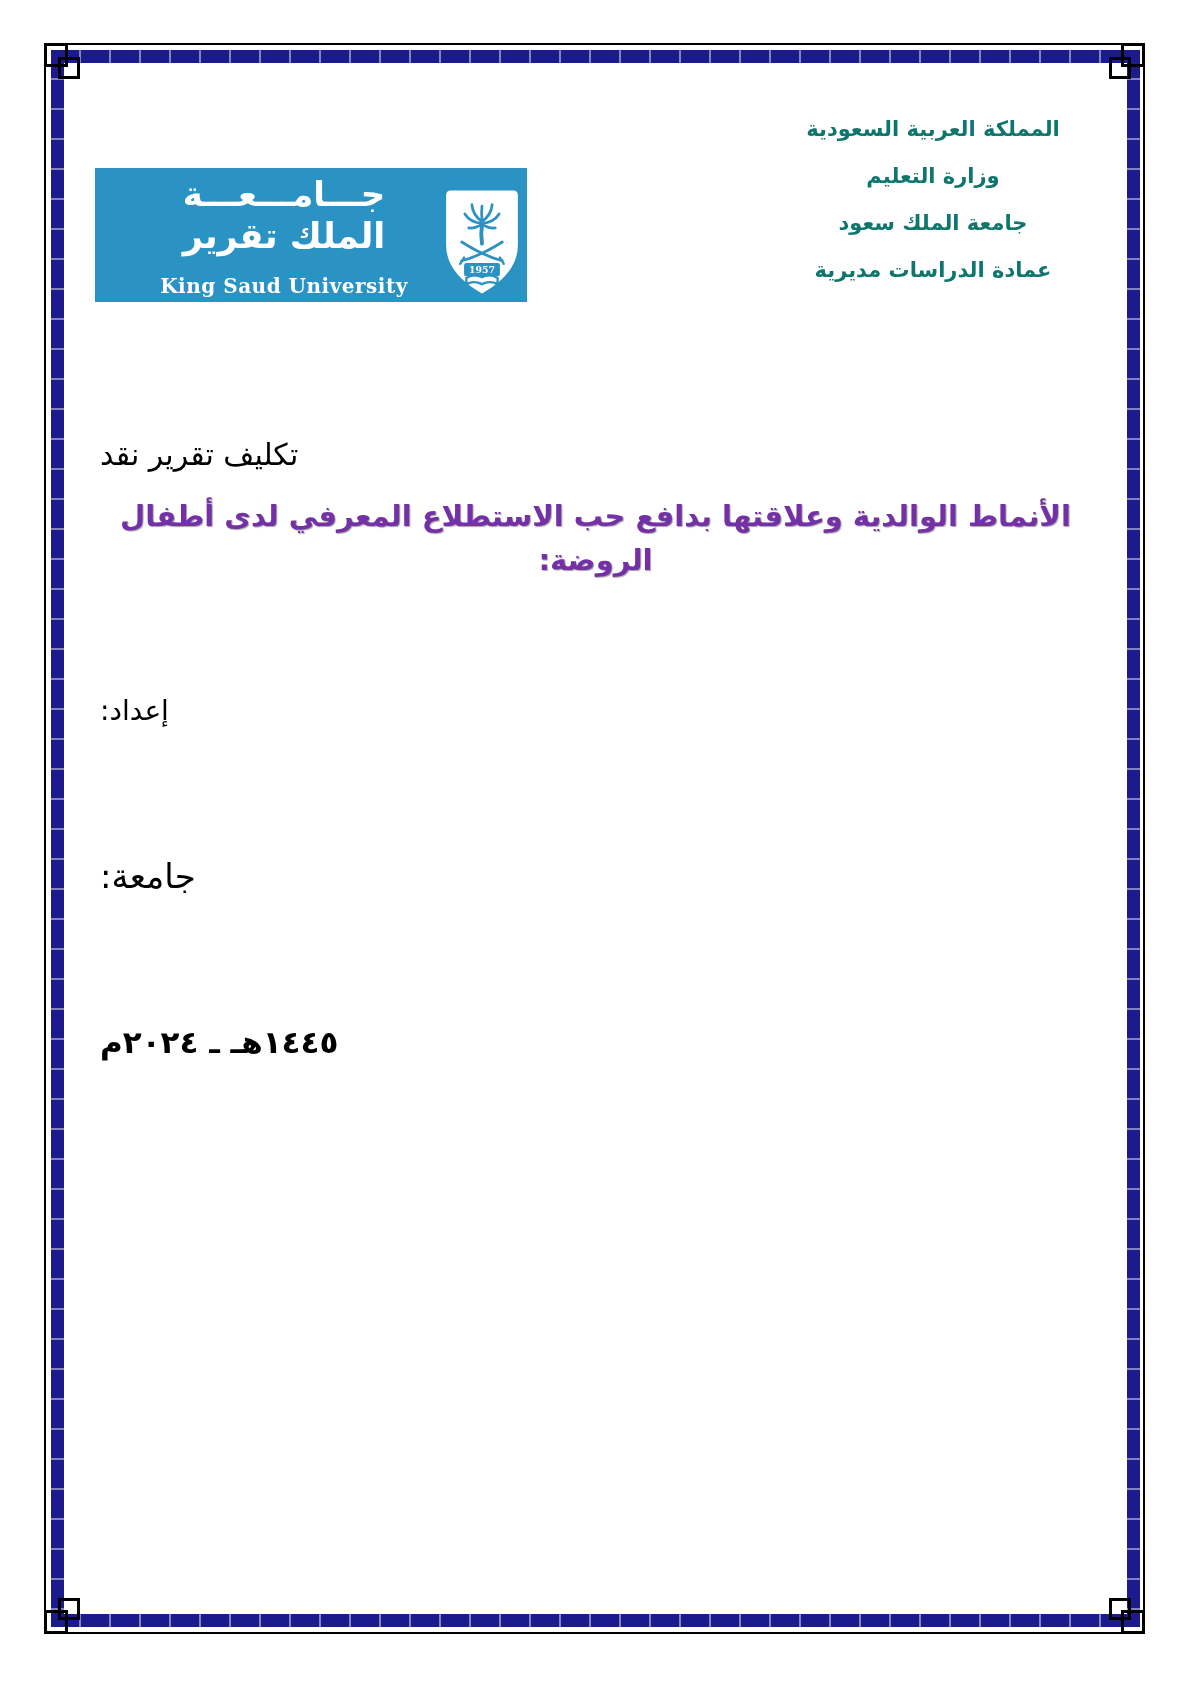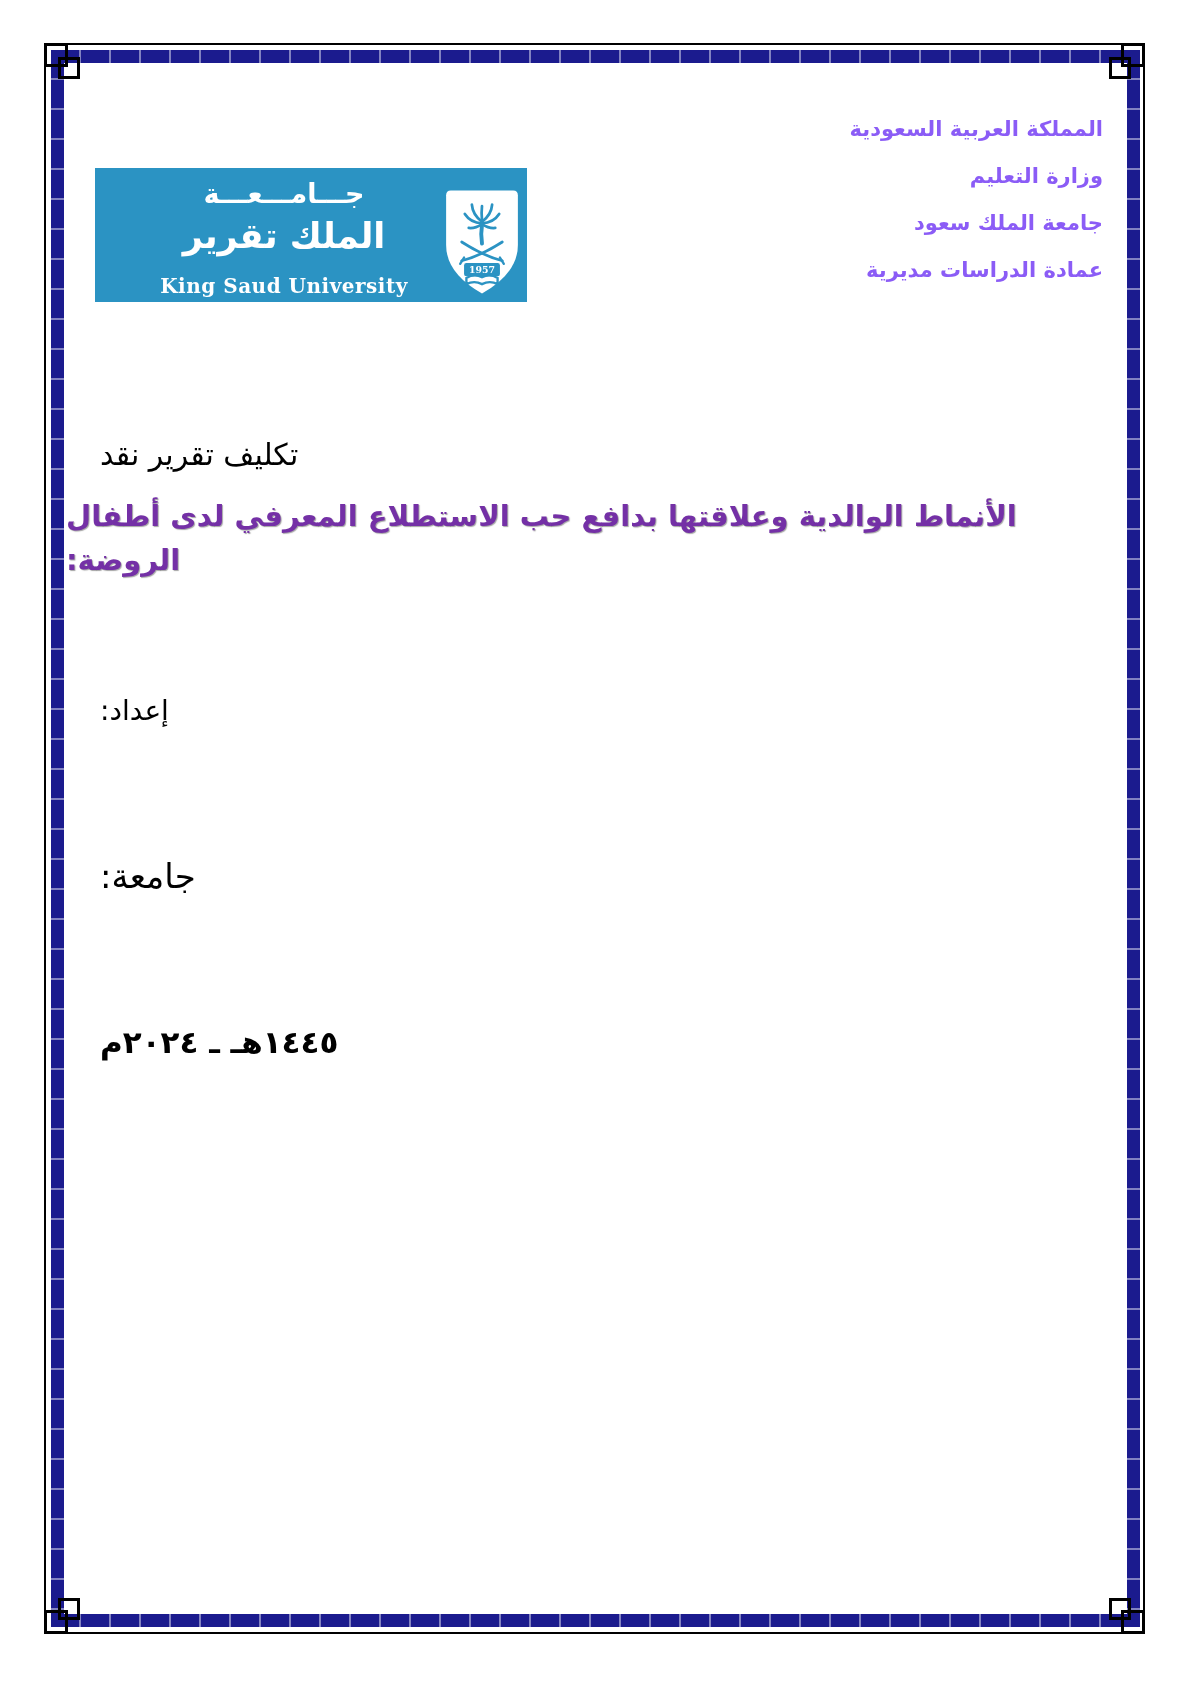--- a/index.html
+++ b/index.html
@@ -36,52 +36,52 @@
   .sq-a { width: 24px; height: 24px; }
   .sq-b { width: 22px; height: 22px; }
   .tl-a { left: 44px; top: 43px; }   .tl-b { left: 58px; top: 57px; }
   .tr-a { right: 46px; top: 43px; }  .tr-b { right: 60px; top: 57px; }
   .bl-a { left: 44px; bottom: 50px; }.bl-b { left: 58px; bottom: 64px; }
   .br-a { right: 46px; bottom: 50px; }.br-b { right: 60px; bottom: 64px; }
 
   
   .header-right {
     position: absolute; top: 106px; right: 88px; width: 340px;
-    direction: rtl; text-align: right;
-    font-weight: bold; font-size: 21px; line-height: 47px; color: #8b5cf6;
+    direction: rtl; text-align: center;
+    font-weight: bold; font-size: 21px; line-height: 47px; color: #0f766e;
   }
 
   
   .logo {
     position: absolute; left: 95px; top: 168px;
     width: 432px; height: 134px;
     background: #2B93C3;
   }
   .logo-text {
     position: absolute; left: 36px; top: 4px; width: 306px;
     color: #fff; text-align: center; direction: rtl;
   }
-  .logo-ar1 { font-size: 27px; font-weight: bold; line-height: 44px; letter-spacing: 1px; }
+  .logo-ar1 { font-size: 34px; font-weight: bold; line-height: 44px; letter-spacing: 1px; }
   .logo-ar2 { font-size: 35px; font-weight: bold; line-height: 40px; }
   .logo-en  {
     font-family: "DejaVu Serif", serif;
     font-size: 20px; font-weight: bold; line-height: 28px;
     letter-spacing: 0.5px; direction: ltr; margin-top: 16px;
   }
   .logo-shield { position: absolute; right: 6px; top: 18px; width: 78px; height: 112px; }
 
   
   .center-line {
     position: absolute; left: 100px; right: 0;
     direction: rtl; text-align: left; color: #000;
   }
   .assignment-label { top: 437px; font-size: 30px; }
   .main-title {
     position: absolute; left: 66px; right: 66px; top: 494px;
-    direction: rtl; text-align: left;
+    direction: rtl; text-align: center;
     color: #7430A6; font-weight: bold; font-size: 29px; line-height: 44px;
     text-shadow: 1px 1px 1px rgba(90,90,90,0.55);
   }
   .preparation-label { top: 694px; font-size: 28px; }
   .supervision-label { top: 856px; font-size: 34px; }
   .date-line { top: 1024px; font-size: 31px; font-weight: bold; }
 </style>
 </head>
 <body>
 

